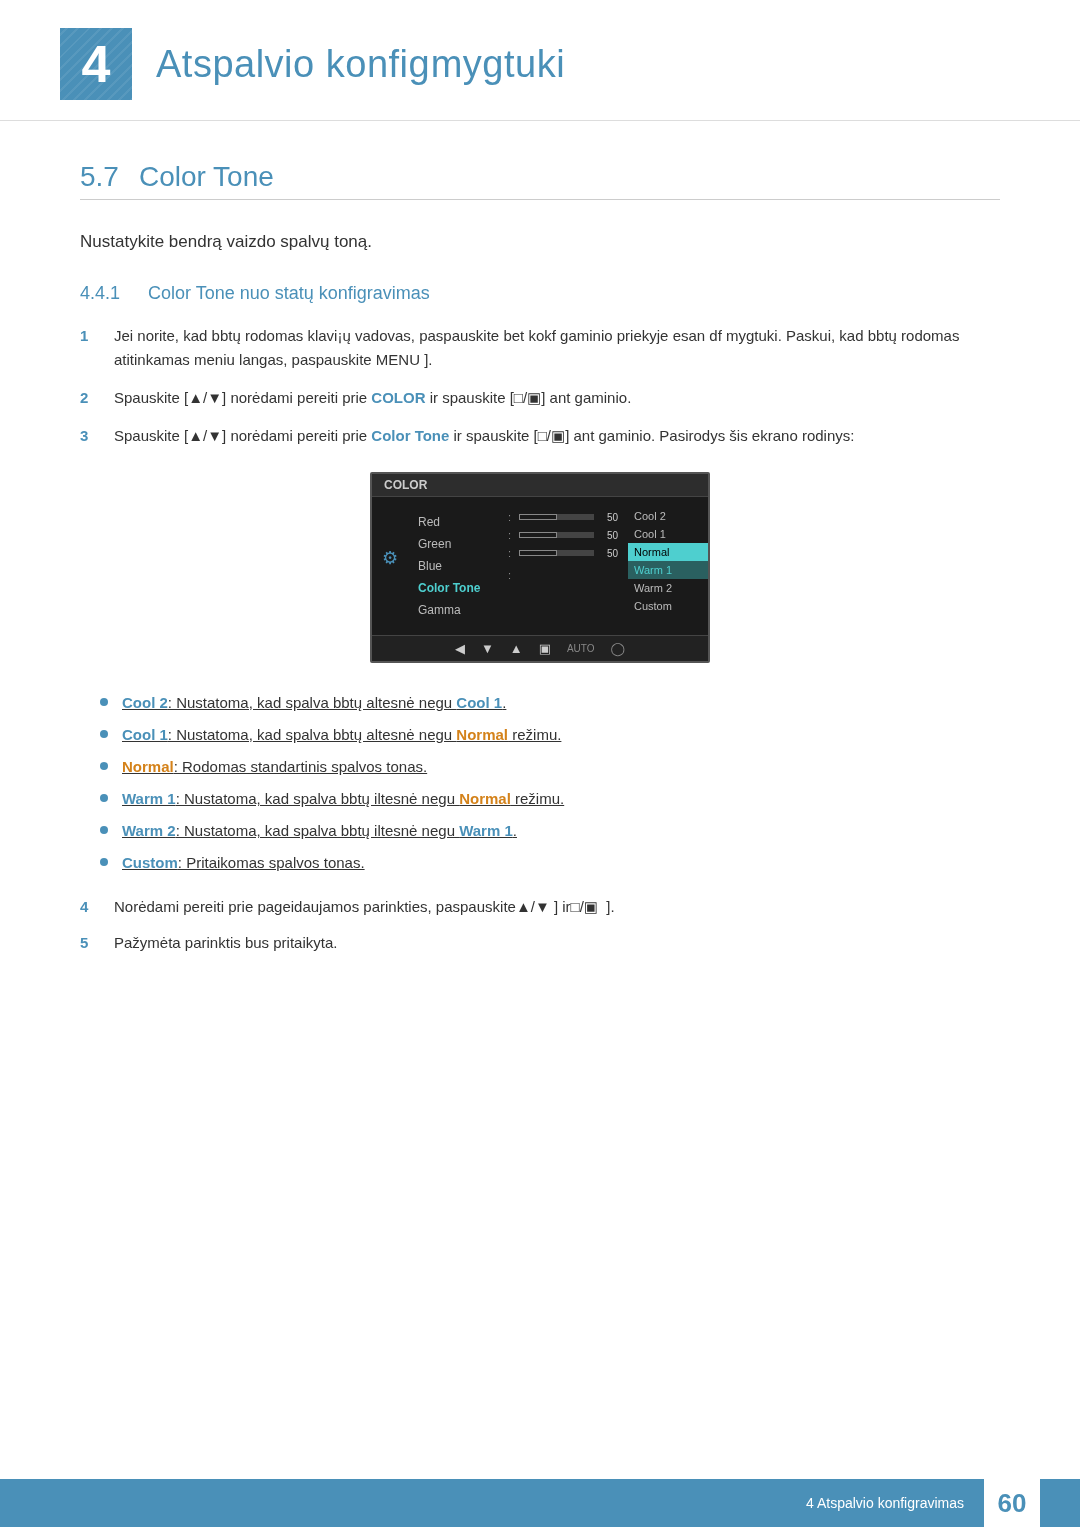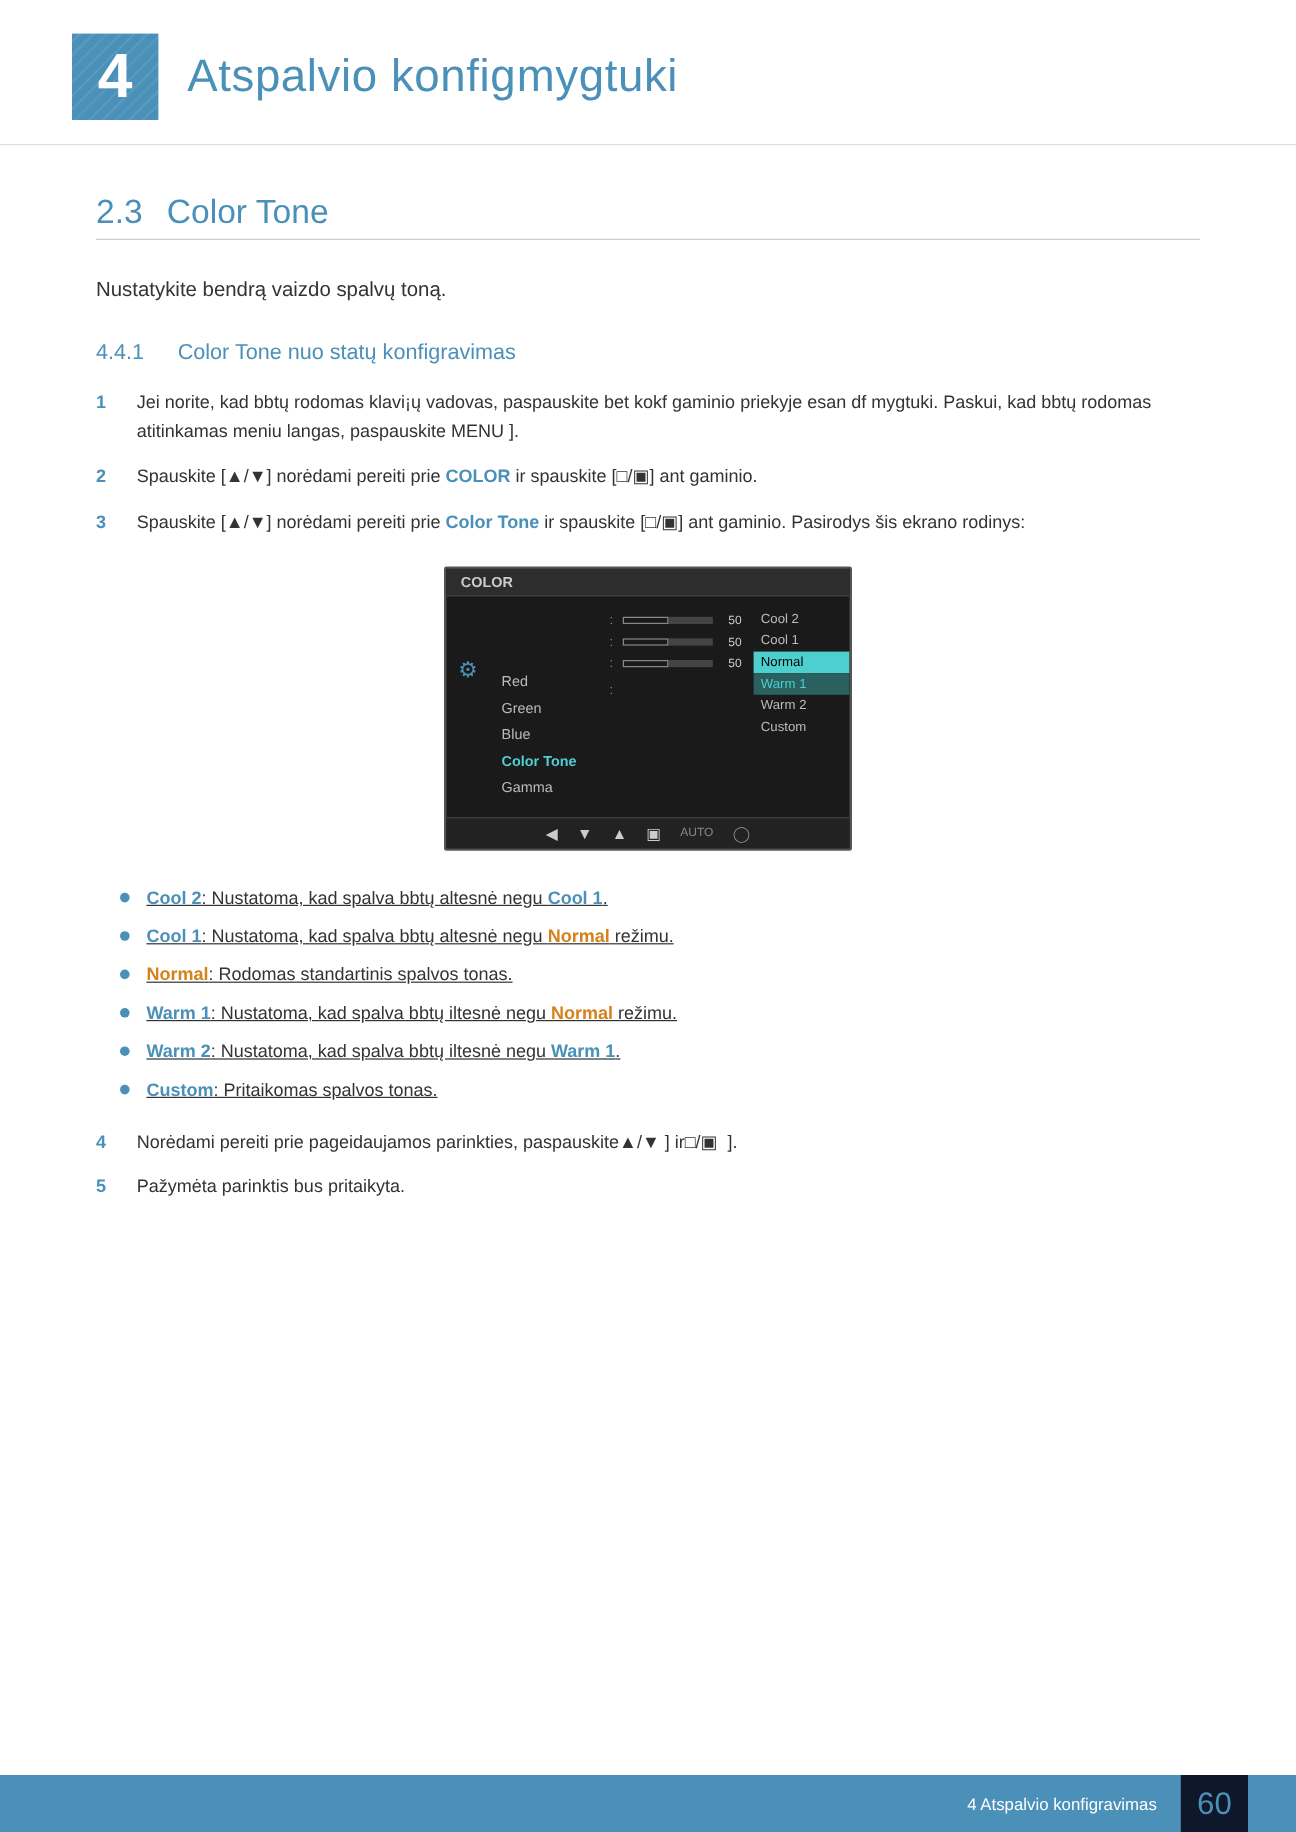--- a/index.html
+++ b/index.html
@@ -155,21 +155,20 @@
       justify-content: center;
       padding-top: 40px;
     }
     .menu-icon {
       font-size: 18px;
       color: #4a90b8;
     }
     .menu-items-col {
       flex: 1;
       padding: 4px 0;
-      margin-top: 46px;
     }
     .menu-item {
       padding: 4px 10px;
       font-size: 12px;
       color: #bbb;
       cursor: pointer;
     }
     .menu-item.active-section {
       color: #4ecfcf;
       font-weight: bold;
@@ -296,45 +295,45 @@
       align-items: center;
       justify-content: flex-end;
       padding: 0 40px;
     }
     .footer-label {
       color: #ffffff;
       font-size: 14px;
       margin-right: 20px;
     }
     .footer-page-num {
-      background: #0f172a;
+      background: #ffffff;
       color: #4a90b8;
       font-size: 26px;
-      font-weight: normal;
+      font-weight: bold;
       width: 56px;
       height: 48px;
       display: flex;
       align-items: center;
       justify-content: center;
     }
   </style>
 </head>
 <body>
 
 <div class="header-section">
   <div class="chapter-number-box">
     <span class="chapter-number">4</span>
   </div>
   <h1 class="header-title">Atspalvio konfigmygtuki</h1>
 </div>
 
 <div class="content">
 
   <h2 class="section-title">
-    <span class="section-num">2.3</span><span>Color Tone</span>
+    <span class="section-num">5.7</span><span>Color Tone</span>
   </h2>
 
   <p class="intro-text">Nustatykite bendrą vaizdo spalvų toną.</p>
 
   <h3 class="subsection-title">
     <span class="sub-num">4.4.1</span><span>Color Tone nuo statų konfigravimas</span>
   </h3>
 
   <ol class="steps-list">
     <li>

